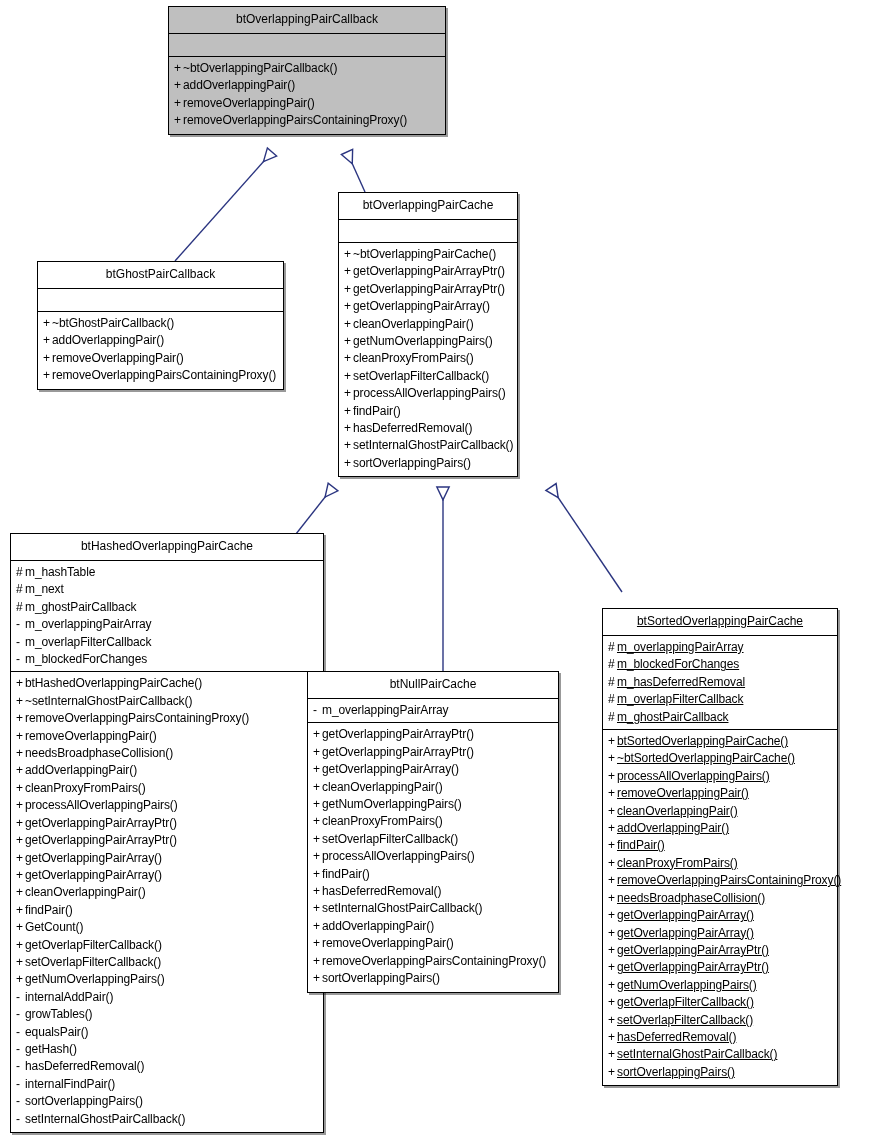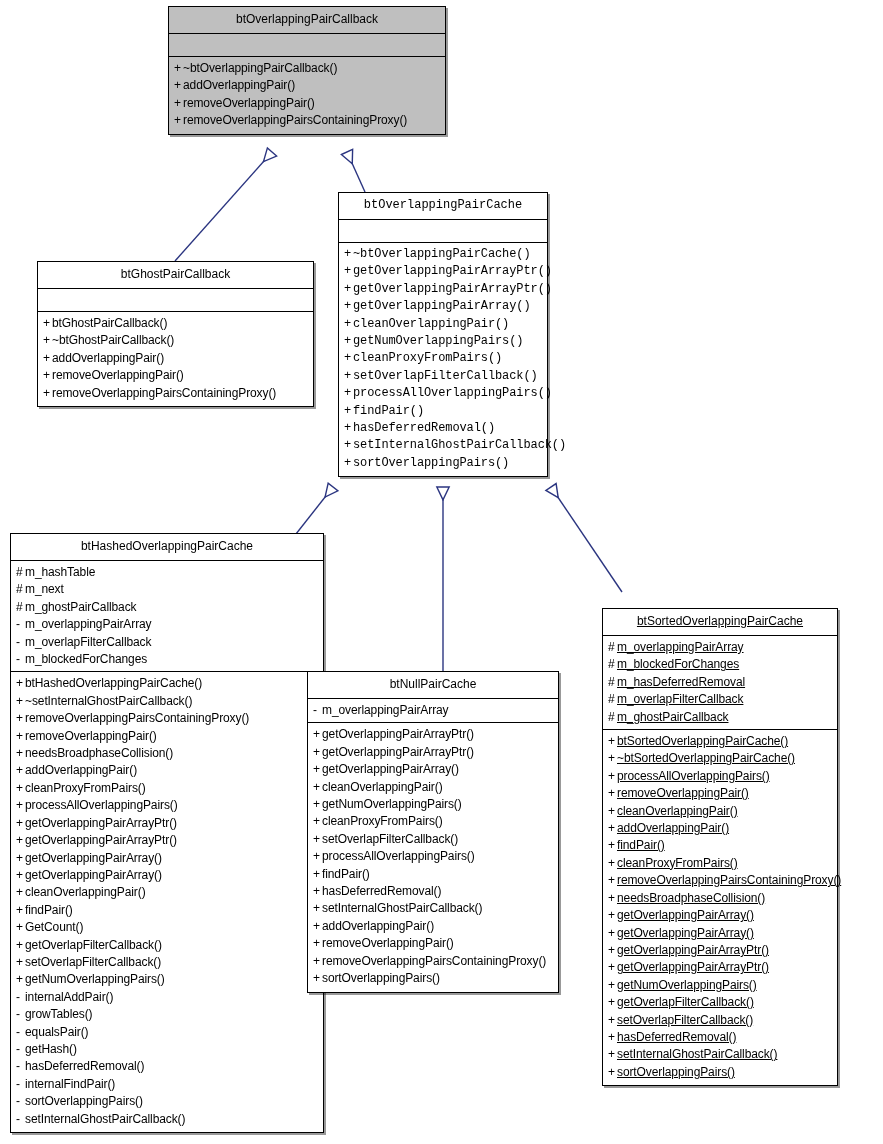--- a/index.html
+++ b/index.html
@@ -98,44 +98,43 @@
       <div class="uml-class filled" style="left: 168px; top: 6px; width: 278px;">
         <div class="uml-name">btOverlappingPairCallback</div>
         <div class="uml-attrs empty"></div>
         <div class="uml-ops">
           <div class="member"><span class="vis">+</span><span>~btOverlappingPairCallback()</span></div>
           <div class="member"><span class="vis">+</span><span>addOverlappingPair()</span></div>
           <div class="member"><span class="vis">+</span><span>removeOverlappingPair()</span></div>
           <div class="member"><span class="vis">+</span><span>removeOverlappingPairsContainingProxy()</span></div>
         </div>
       </div>
-      <div class="uml-class" style="left: 338px; top: 192px; width: 210px; font-family: Liberation Mono, monospace;">
+      <div class="uml-class" style="left: 338px; top: 192px; width: 180px;">
         <div class="uml-name">btOverlappingPairCache</div>
         <div class="uml-attrs empty"></div>
         <div class="uml-ops">
           <div class="member"><span class="vis">+</span><span>~btOverlappingPairCache()</span></div>
           <div class="member"><span class="vis">+</span><span>getOverlappingPairArrayPtr()</span></div>
           <div class="member"><span class="vis">+</span><span>getOverlappingPairArrayPtr()</span></div>
           <div class="member"><span class="vis">+</span><span>getOverlappingPairArray()</span></div>
           <div class="member"><span class="vis">+</span><span>cleanOverlappingPair()</span></div>
           <div class="member"><span class="vis">+</span><span>getNumOverlappingPairs()</span></div>
           <div class="member"><span class="vis">+</span><span>cleanProxyFromPairs()</span></div>
           <div class="member"><span class="vis">+</span><span>setOverlapFilterCallback()</span></div>
           <div class="member"><span class="vis">+</span><span>processAllOverlappingPairs()</span></div>
           <div class="member"><span class="vis">+</span><span>findPair()</span></div>
           <div class="member"><span class="vis">+</span><span>hasDeferredRemoval()</span></div>
           <div class="member"><span class="vis">+</span><span>setInternalGhostPairCallback()</span></div>
           <div class="member"><span class="vis">+</span><span>sortOverlappingPairs()</span></div>
         </div>
       </div>
-      <div class="uml-class" style="left: 37px; top: 261px; width: 277px;">
+      <div class="uml-class" style="left: 37px; top: 261px; width: 247px;">
         <div class="uml-name">btGhostPairCallback</div>
         <div class="uml-attrs empty"></div>
         <div class="uml-ops">
-          <div class="member"><span class="vis">+</span><span>btGhostPairCallback()</span></div>
           <div class="member"><span class="vis">+</span><span>~btGhostPairCallback()</span></div>
           <div class="member"><span class="vis">+</span><span>addOverlappingPair()</span></div>
           <div class="member"><span class="vis">+</span><span>removeOverlappingPair()</span></div>
           <div class="member"><span class="vis">+</span><span>removeOverlappingPairsContainingProxy()</span></div>
         </div>
       </div>
       <div class="uml-class" style="left: 10px; top: 533px; width: 314px;">
         <div class="uml-name">btHashedOverlappingPairCache</div>
         <div class="uml-attrs">
           <div class="member"><span class="vis">#</span><span>m_hashTable</span></div>

